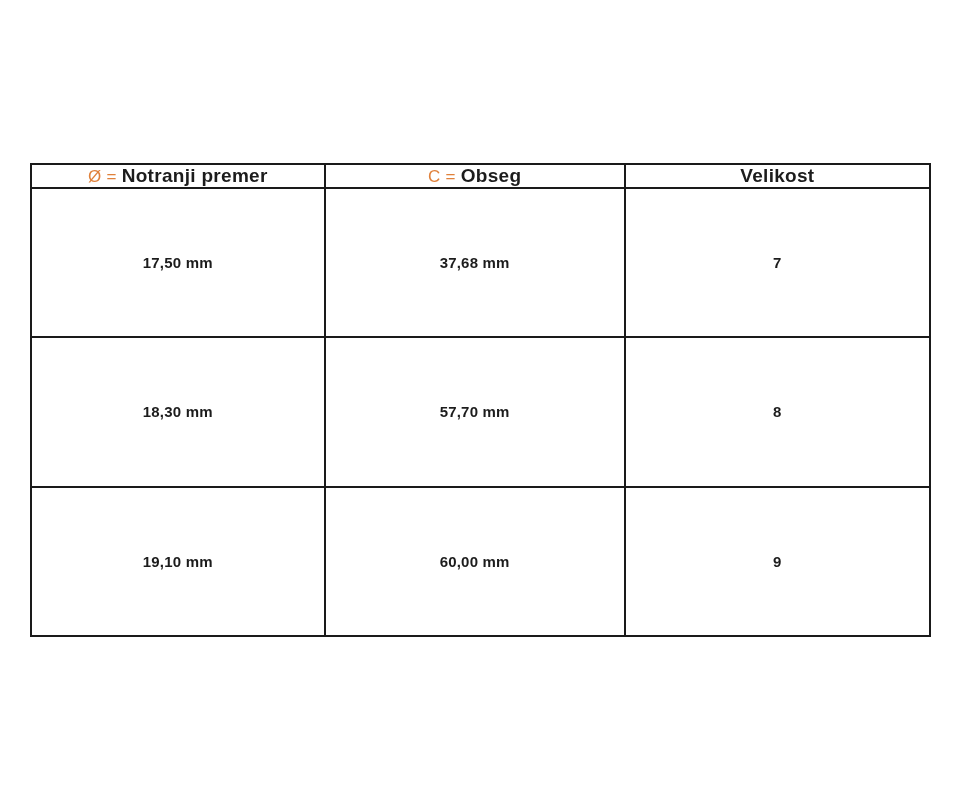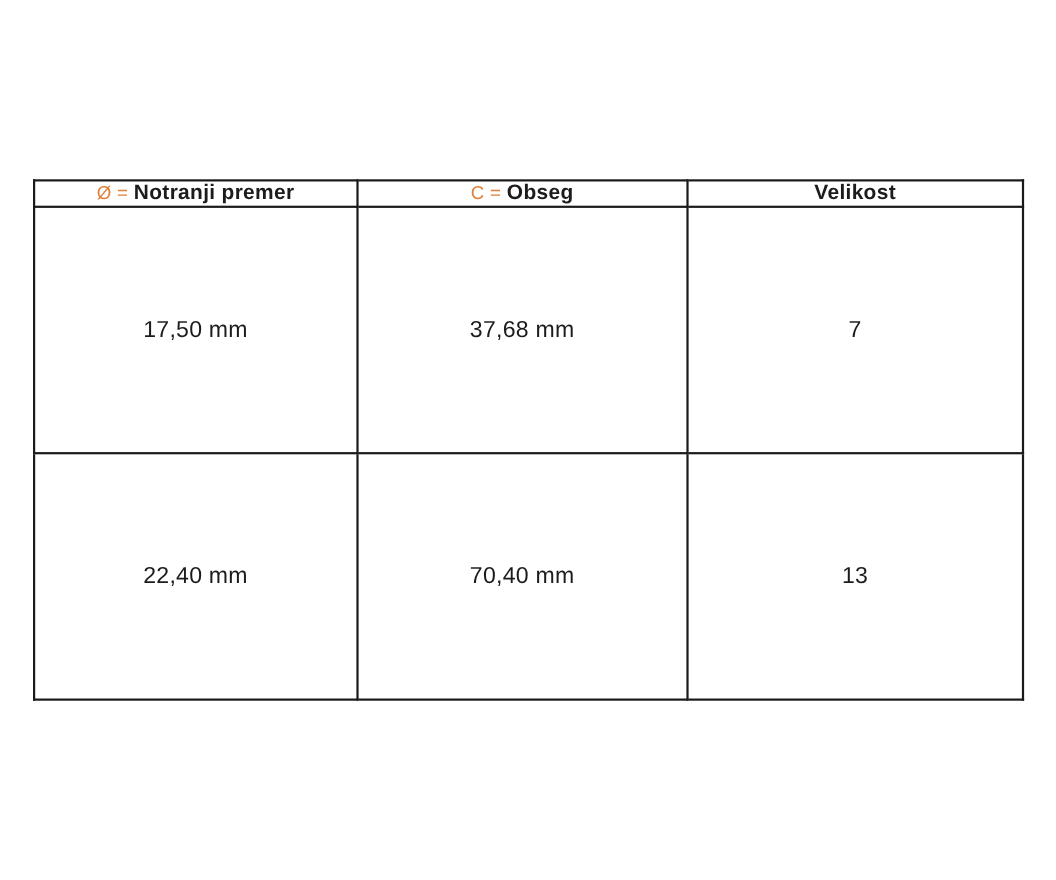--- a/index.html
+++ b/index.html
@@ -37,22 +37,22 @@
     vertical-align: middle;
     color: #1c1c1c;
     padding: 0;
   }
   .ring-table th {
     font-size: 19px;
     font-weight: bold;
     letter-spacing: 0.3px;
   }
   .ring-table td {
-    font-size: 21px;
-    font-weight: normal;
+    font-size: 15px;
+    font-weight: bold;
     letter-spacing: 0.2px;
   }
   .col-1 { width: 32.65%; }
   .col-2 { width: 33.40%; }
   .col-3 { width: 33.95%; }
   .prefix {
     color: #e0813b;
     font-weight: normal;
     font-size: 17px;
     margin-right: 5px;
@@ -81,19 +81,24 @@
         </th>
       </tr>
     </thead>
     <tbody>
       <tr>
         <td>17,50 mm</td>
         <td>37,68 mm</td>
         <td>7</td>
       </tr>
       <tr>
-        <td>22,40 mm</td>
-        <td>70,40 mm</td>
-        <td>13</td>
+        <td>18,30 mm</td>
+        <td>57,70 mm</td>
+        <td>8</td>
+      </tr>
+      <tr>
+        <td>19,10 mm</td>
+        <td>60,00 mm</td>
+        <td>9</td>
       </tr>
     </tbody>
   </table>
 </div>
 
 </body></html>

